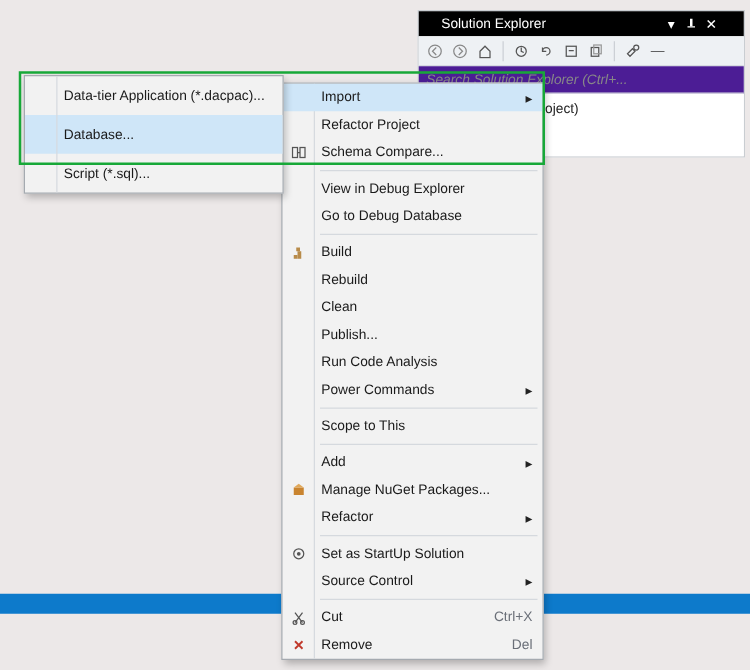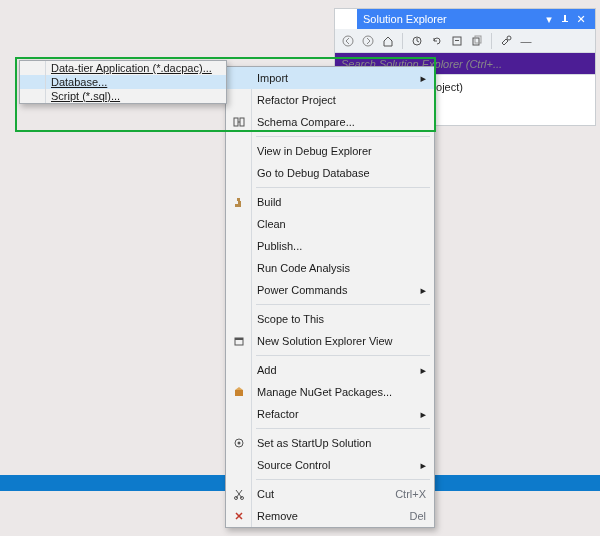--- a/index.html
+++ b/index.html
@@ -24,26 +24,25 @@
     top: 8px;
     left: 334px;
     right: 4px;
     height: auto;
     background: #fff;
     border: 1px solid #c9cdd1;
   }
   .tw-title {
     display: flex;
     align-items: center;
-    background: #3b82f6;
+    background: #000000;
     color: #fff;
     height: 20px;
-    padding: 0 6px;
+    padding: 0 18px;
     font-size: 11px;
-    margin-left: 22px;
   }
   .tw-title .spacer { flex: 1; }
   .tw-title .ctrl { width: 16px; height: 16px; display: inline-flex; justify-content: center; align-items: center; }
   .tw-toolbar {
     display: flex;
     align-items: center;
     gap: 2px;
     height: 24px;
     padding: 0 4px;
     background: #eef1f4;
@@ -122,23 +121,22 @@
     position: absolute;
     left: 25px;
     top: 0;
     bottom: 0;
     width: 1px;
     background: #d6dadf;
   }
   .sm-item {
     display: flex;
     align-items: center;
-    height: 14px;
+    height: 31px;
     color: #1a1a1a;
-    text-decoration: underline;
   }
   .sm-item.hover { background: #cfe6f8; }
   .sm-icon { width: 25px; }
   .sm-label { padding-left: 6px; }
 
   
   .annotation-box {
     position: absolute;
     top: 57px;
     left: 15px;
@@ -284,48 +282,43 @@
           <svg width="12" height="12" viewBox="0 0 12 12">
             <rect x="2" y="8" width="3" height="3" fill="#b88b4a"></rect>
             <rect x="5" y="5" width="3" height="6" fill="#b88b4a"></rect>
             <rect x="4" y="2" width="3" height="3" fill="#b88b4a"></rect>
           </svg>
         </span>
         <span class="cm-label">Build</span>
       </div>
       <div class="cm-item">
         <span class="cm-icon"></span>
+        <span class="cm-label">Rebuild</span>
+      </div>
+      <div class="cm-item">
+        <span class="cm-icon"></span>
         <span class="cm-label">Clean</span>
       </div>
       <div class="cm-item">
         <span class="cm-icon"></span>
         <span class="cm-label">Publish...</span>
       </div>
       <div class="cm-item">
         <span class="cm-icon"></span>
         <span class="cm-label">Run Code Analysis</span>
       </div>
       <div class="cm-item">
         <span class="cm-icon"></span>
         <span class="cm-label">Power Commands</span>
         <span class="cm-arrow">▸</span>
       </div>
       <div class="cm-sep"></div>
       <div class="cm-item">
         <span class="cm-icon"></span>
         <span class="cm-label">Scope to This</span>
-      </div>
-      <div class="cm-item">
-        <span class="cm-icon">
-          <svg width="12" height="12" viewBox="0 0 12 12">
-            <rect x="2" y="3" width="8" height="7" fill="none" stroke="#555"></rect>
-            <rect x="2" y="3" width="8" height="2" fill="#555"></rect>
-          </svg>
-        </span>
-        <span class="cm-label">New Solution Explorer View</span>
       </div>
       <div class="cm-sep"></div>
       <div class="cm-item">
         <span class="cm-icon"></span>
         <span class="cm-label">Add</span>
         <span class="cm-arrow">▸</span>
       </div>
       <div class="cm-item">
         <span class="cm-icon">
           <svg width="12" height="12" viewBox="0 0 12 12">

